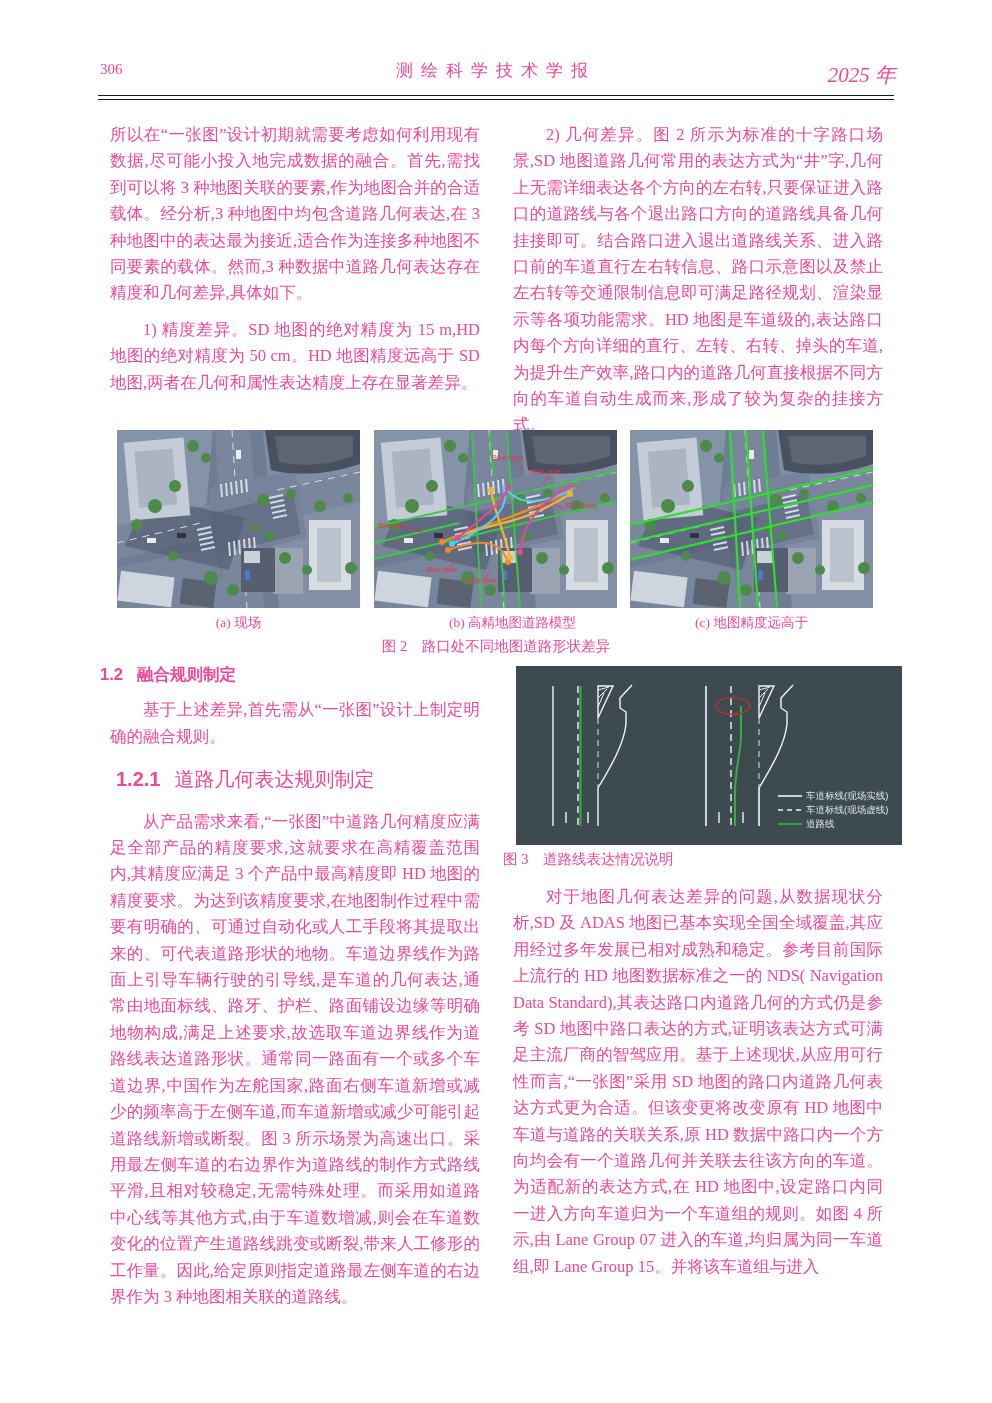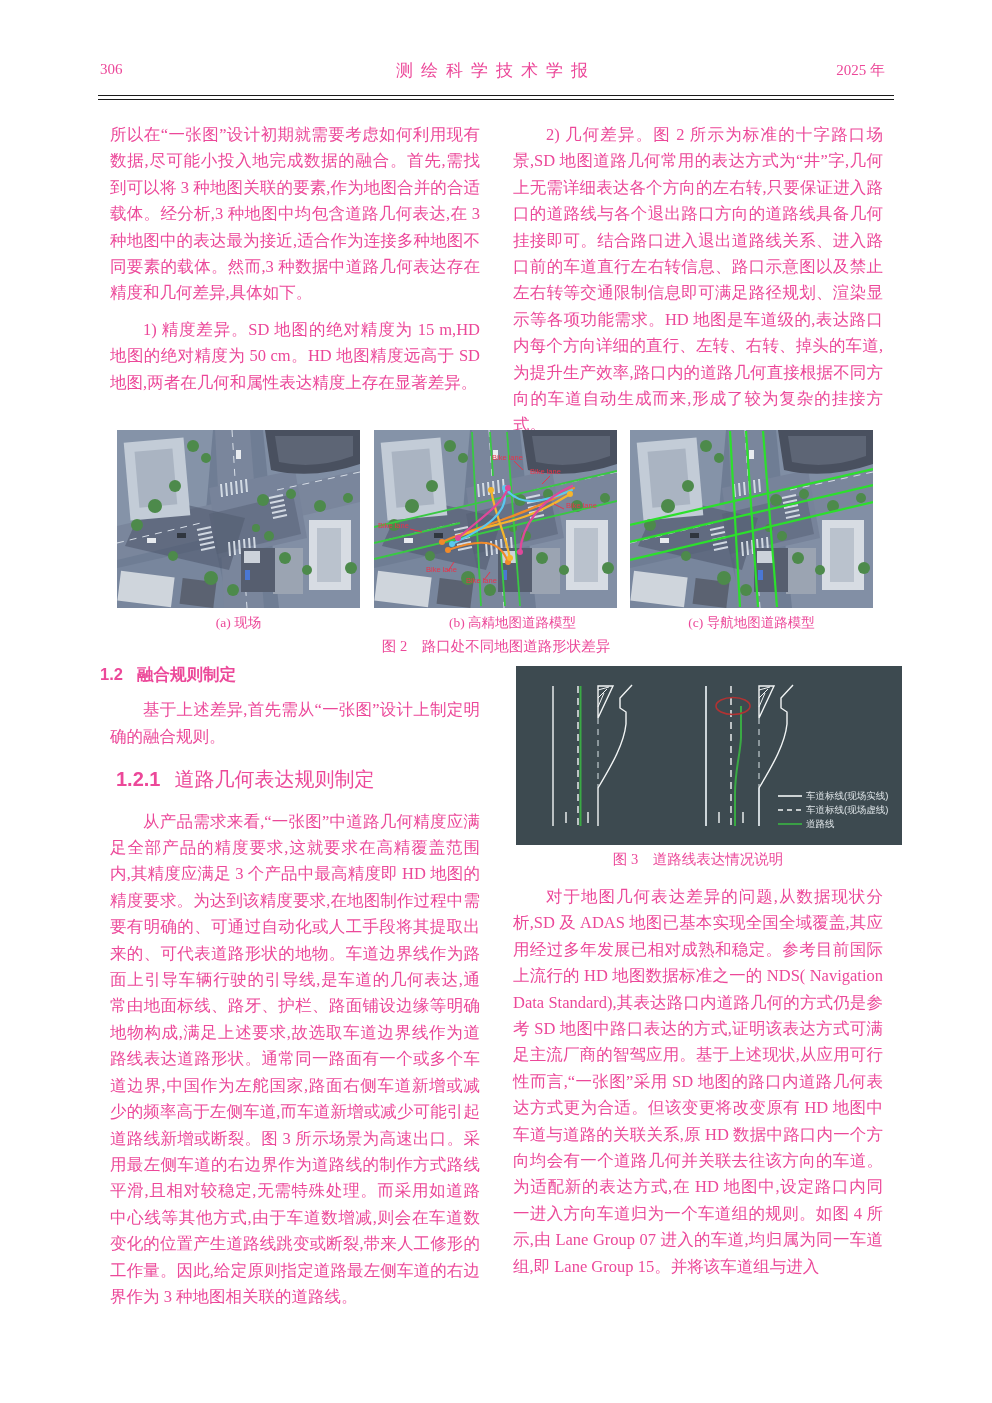--- a/index.html
+++ b/index.html
@@ -1,21 +1,21 @@
 <!DOCTYPE html>
 <html lang="zh"><head>
 <meta charset="utf-8">
 <style>
   html,body{margin:0;padding:0;background:#e9e9e9;}
   .page{position:relative;width:992px;height:1403px;background:#ffffff;margin:0 auto;
         font-family:"Liberation Serif","DejaVu Serif",serif;color:#ec4899;overflow:hidden;}
   
   .hdr-num{position:absolute;top:61px;left:100px;font-size:15px;}
   .hdr-title{position:absolute;top:59px;left:0;width:100%;text-align:center;font-size:17px;letter-spacing:8px;}
-  .hdr-year{position:absolute;top:61px;right:107px;font-size:15px;}
+  .hdr-year{position:absolute;top:61px;right:96px;font-size:21px;font-style:italic;}
   .hdr-rule{position:absolute;top:95px;left:98px;width:796px;height:2.5px;
             border-top:1.6px solid #1a1a1a;border-bottom:1px solid #1a1a1a;}
   
   .col{position:absolute;width:390px;font-size:16.5px;line-height:26.4px;text-align:justify;}
   .col p{margin:10px;text-indent:2em;}
   .col p.noind{text-indent:0;}
   .lc1{left:100px;top:112px;}
   .rc1{left:503px;top:112px;}
   .lc2{left:100px;top:661px;}
   .rc2{left:503px;top:874px;}
@@ -27,21 +27,21 @@
   
   .fig2{position:absolute;left:117px;top:430px;width:756px;display:flex;gap:13.5px;}
   .subfig{width:251px;}
   .subfig svg{display:block;width:243px;height:178px;}
   .subcap{position:absolute;top:614px;width:243px;text-align:center;font-size:13.5px;}
   .subcap.a{left:117px;} .subcap.b{left:391px;} .subcap.c{left:630px;}
   .fig2cap{position:absolute;top:637px;left:0;width:100%;text-align:center;font-size:14.5px;}
   
   .fig3{position:absolute;left:516px;top:666px;width:386px;}
   .fig3 svg{display:block;width:386px;height:179px;}
-  .fig3cap{position:absolute;top:850px;left:503px;width:390px;text-align:center;font-size:14.5px;}
+  .fig3cap{position:absolute;top:850px;left:503px;width:390px;font-size:14.5px;}
   .hidden-defs{position:absolute;width:0;height:0;overflow:hidden;}
 </style>
 </head>
 <body>
 
 <svg class="hidden-defs" aria-hidden="true">
   <defs>
     <symbol id="citybase" viewBox="0 0 243 178">
       <rect width="243" height="178" fill="#6f7d94"></rect>
       <polygon points="0,0 96,0 88,92 0,110" fill="#8593a8"></polygon>
@@ -191,21 +191,21 @@
             <path d="M133,1 L147,177"></path>
           <path d="M0,95 L243,39"></path>
             <path d="M0,112 L243,55"></path>
             <path d="M0,130 L243,72"></path>
         </g>
       </svg>
     </div>
   </div>
   <div class="subcap a">(a) 现场</div>
   <div class="subcap b">(b) 高精地图道路模型</div>
-  <div class="subcap c">(c) 导航地图道路模型</div>
+  <div class="subcap c">(c) 地图精度远高于</div>
   <div class="fig2cap">图 2　路口处不同地图道路形状差异</div>
 
   <div class="col lc2">
     <h3 class="h-sec"><span class="num">1.2</span><span class="ttl">融合规则制定</span></h3>
     <p>基于上述差异,首先需从“一张图”设计上制定明确的融合规则。</p>
     <h4 class="h-sub"><span class="num">1.2.1</span><span class="ttl">道路几何表达规则制定</span></h4>
     <p>从产品需求来看,“一张图”中道路几何精度应满足全部产品的精度要求,这就要求在高精覆盖范围内,其精度应满足 3 个产品中最高精度即 HD 地图的精度要求。为达到该精度要求,在地图制作过程中需要有明确的、可通过自动化或人工手段将其提取出来的、可代表道路形状的地物。车道边界线作为路面上引导车辆行驶的引导线,是车道的几何表达,通常由地面标线、路牙、护栏、路面铺设边缘等明确地物构成,满足上述要求,故选取车道边界线作为道路线表达道路形状。通常同一路面有一个或多个车道边界,中国作为左舵国家,路面右侧车道新增或减少的频率高于左侧车道,而车道新增或减少可能引起道路线新增或断裂。图 3 所示场景为高速出口。采用最左侧车道的右边界作为道路线的制作方式路线平滑,且相对较稳定,无需特殊处理。而采用如道路中心线等其他方式,由于车道数增减,则会在车道数变化的位置产生道路线跳变或断裂,带来人工修形的工作量。因此,给定原则指定道路最左侧车道的右边界作为 3 种地图相关联的道路线。</p>
   </div>
 
   <div class="fig3">

